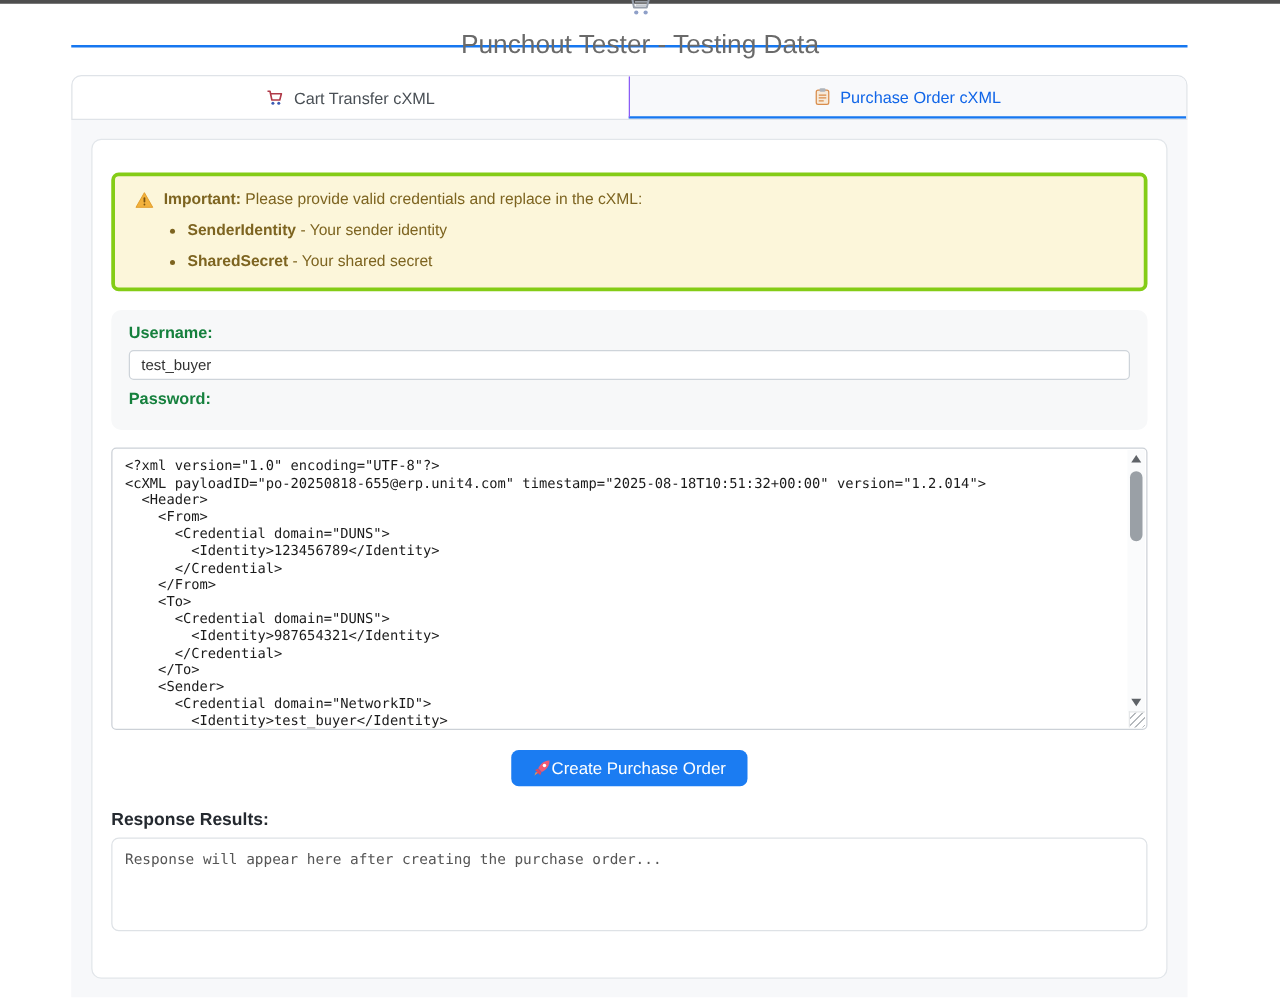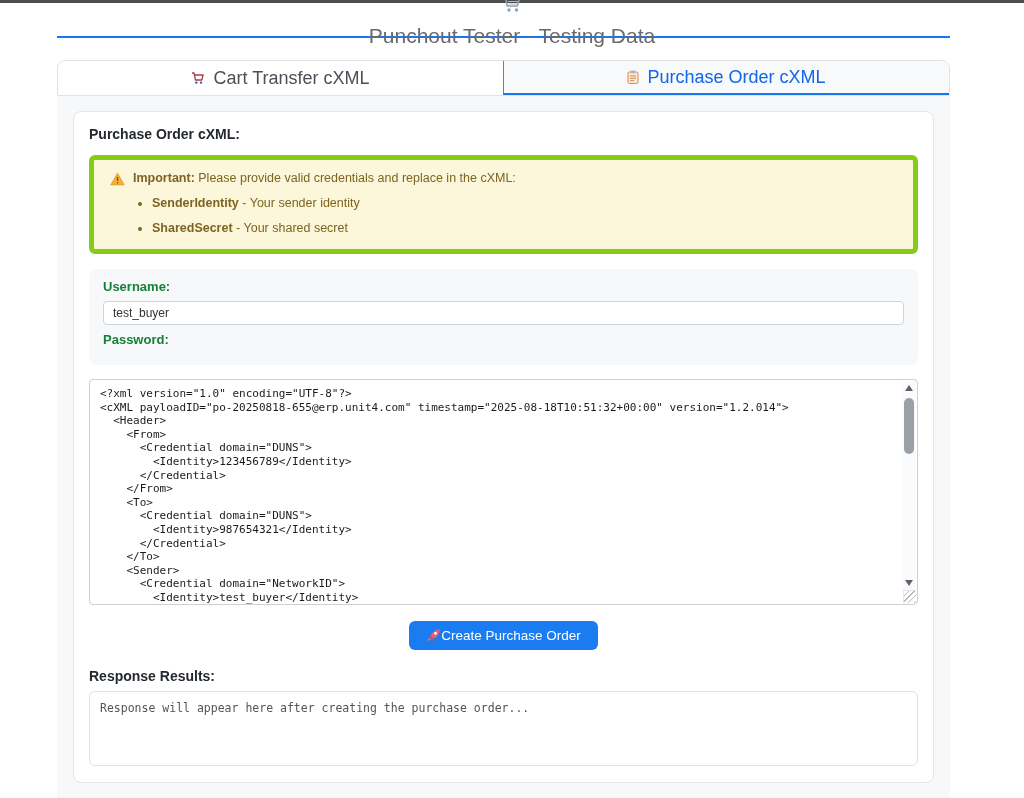--- a/index.html
+++ b/index.html
@@ -7,27 +7,27 @@
     width:1024px;height:798px;overflow:hidden;background:#fff;position:relative;
     font-family:"Liberation Sans",sans-serif;-webkit-font-smoothing:antialiased;
   }
   .topbar{height:3px;background:#4e4e4e;}
   .titlebar{height:33px;display:flex;align-items:center;justify-content:center;gap:10px;
     color:#6a6a6a;font-size:21px;font-weight:400;flex-direction:column;}
   .bluehr{margin-left:57px;width:893px;height:2px;background:#1677f0;}
   .tabs{margin:22px 0 0 57px;width:893px;height:36px;display:flex;box-sizing:border-box;
     border:1px solid #dfe3e8;border-radius:8px 8px 0 0;background:#fff;overflow:hidden;}
   .tab{flex:1;display:flex;align-items:center;justify-content:center;gap:8px;
-    font-size:18px;color:#4a5056;cursor:pointer;box-sizing:border-box;}
+    font-size:13px;color:#4a5056;cursor:pointer;box-sizing:border-box;}
   .tab.active{background:#f8f9fb;border-left:1px solid #8b5cf6;border-bottom:2px solid #1677f0;color:#1166e8;}
   .panel{margin-left:57px;width:893px;height:702px;background:#f7f8fa;box-sizing:border-box;padding:15px 16px;}
   .card{background:#fff;border:1px solid #e2e6ea;border-radius:8px;height:100%;
     box-sizing:border-box;padding:14px 15px;overflow:hidden;}
   .section-title{font-size:14px;font-weight:bold;color:#24292f;line-height:17px;}
-  .warning{margin-top:12px;background:#fcf6da;border:5px solid #84cc16;border-radius:6px;
+  .warning{margin-top:12px;background:#fcf6da;border:3px solid #84cc16;border-radius:6px;
     padding:10px 16px 12px;color:#7d6420;font-size:12.5px;}
   .warning-head{display:flex;align-items:center;gap:8px;line-height:17px;}
   .warning-list{margin:6px 0 0;padding-left:42px;}
   .warning-list li{margin-top:8px;line-height:17px;}
   .credbox{margin-top:15px;background:#f7f8f9;border-radius:8px;padding:10px 14px 11px;}
   .credlabel{font-size:13px;font-weight:bold;color:#15803d;line-height:16px;margin-bottom:6px;}
   .credlabel.second{margin-top:7px;}
   .credinput{display:block;width:100%;box-sizing:border-box;height:24px;border:1px solid #ced4da;
     border-radius:4px;padding:0 9px;font-size:12px;color:#333;background:#fff;
     font-family:"Liberation Sans",sans-serif;}
@@ -99,21 +99,20 @@
         <path d="M3 6h6M3 8.3h6M3 10.6h4" stroke="#d98c4a" stroke-width="1"></path>
       </svg>
     </span>
     <span>Purchase Order cXML</span>
   </div>
 </div>
 
 <div class="panel">
   <div class="card">
 
-    <div class="section-title">Purchase Order cXML:</div>
 
     <div class="warning">
       <div class="warning-head">
         <span class="icon">
           <svg width="15" height="14" viewBox="0 0 16 15">
             <path d="M8 1.2L15.2 13.8H.8z" fill="#f2b13c" stroke="#e09b28" stroke-width="0.8" stroke-linejoin="round"></path>
             <rect x="7.3" y="5.2" width="1.5" height="4.4" rx="0.7" fill="#7a5310"></rect>
             <rect x="7.3" y="10.6" width="1.5" height="1.6" rx="0.7" fill="#7a5310"></rect>
           </svg>
         </span>

